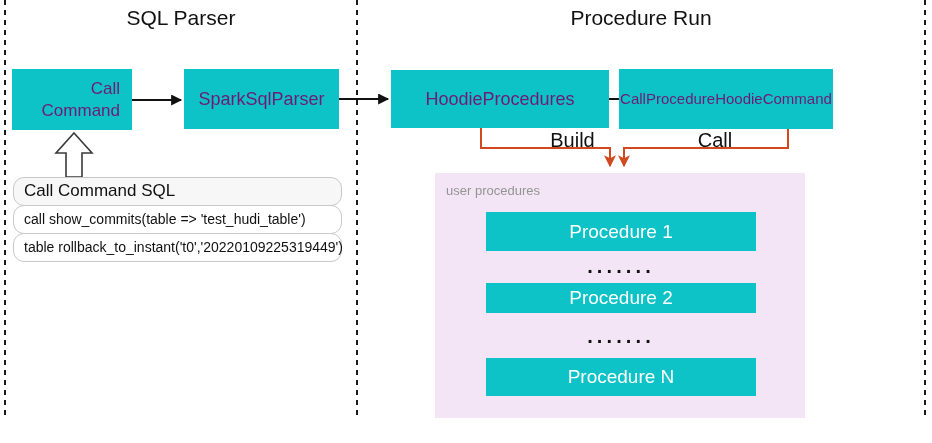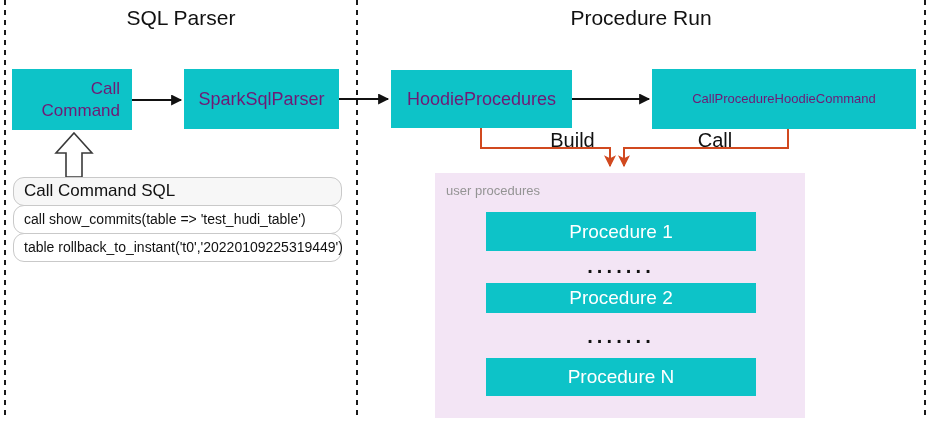--- a/index.html
+++ b/index.html
@@ -35,22 +35,22 @@
     color: #701a75;
     display: flex;
     align-items: center;
     justify-content: center;
     text-align: right;
     font-size: 17px;
     line-height: 1.25;
   }
   .node-call-command   { left: 12px;  top: 69px; width: 120px; height: 61px; padding: 0 12px; }
   .node-sparksql       { left: 184px; top: 69px; width: 155px; height: 60px; font-size: 18px; }
-  .node-hoodie         { left: 391px; top: 70px; width: 181px; height: 58px; font-size: 18px; }
-  .node-cphc           { left: 652px; top: 69px; width: 264px; height: 60px; font-size: 13px; }
+  .node-hoodie         { left: 391px; top: 70px; width: 218px; height: 58px; font-size: 18px; }
+  .node-cphc           { left: 619px; top: 69px; width: 214px; height: 60px; font-size: 15px; }
 
   .edge-label {
     position: absolute;
     top: 129px;
     font-size: 20px;
     color: #111;
     text-align: center;
   }
   .edge-label-build { left: 540px; width: 65px; }
   .edge-label-call  { left: 685px; width: 60px; }

